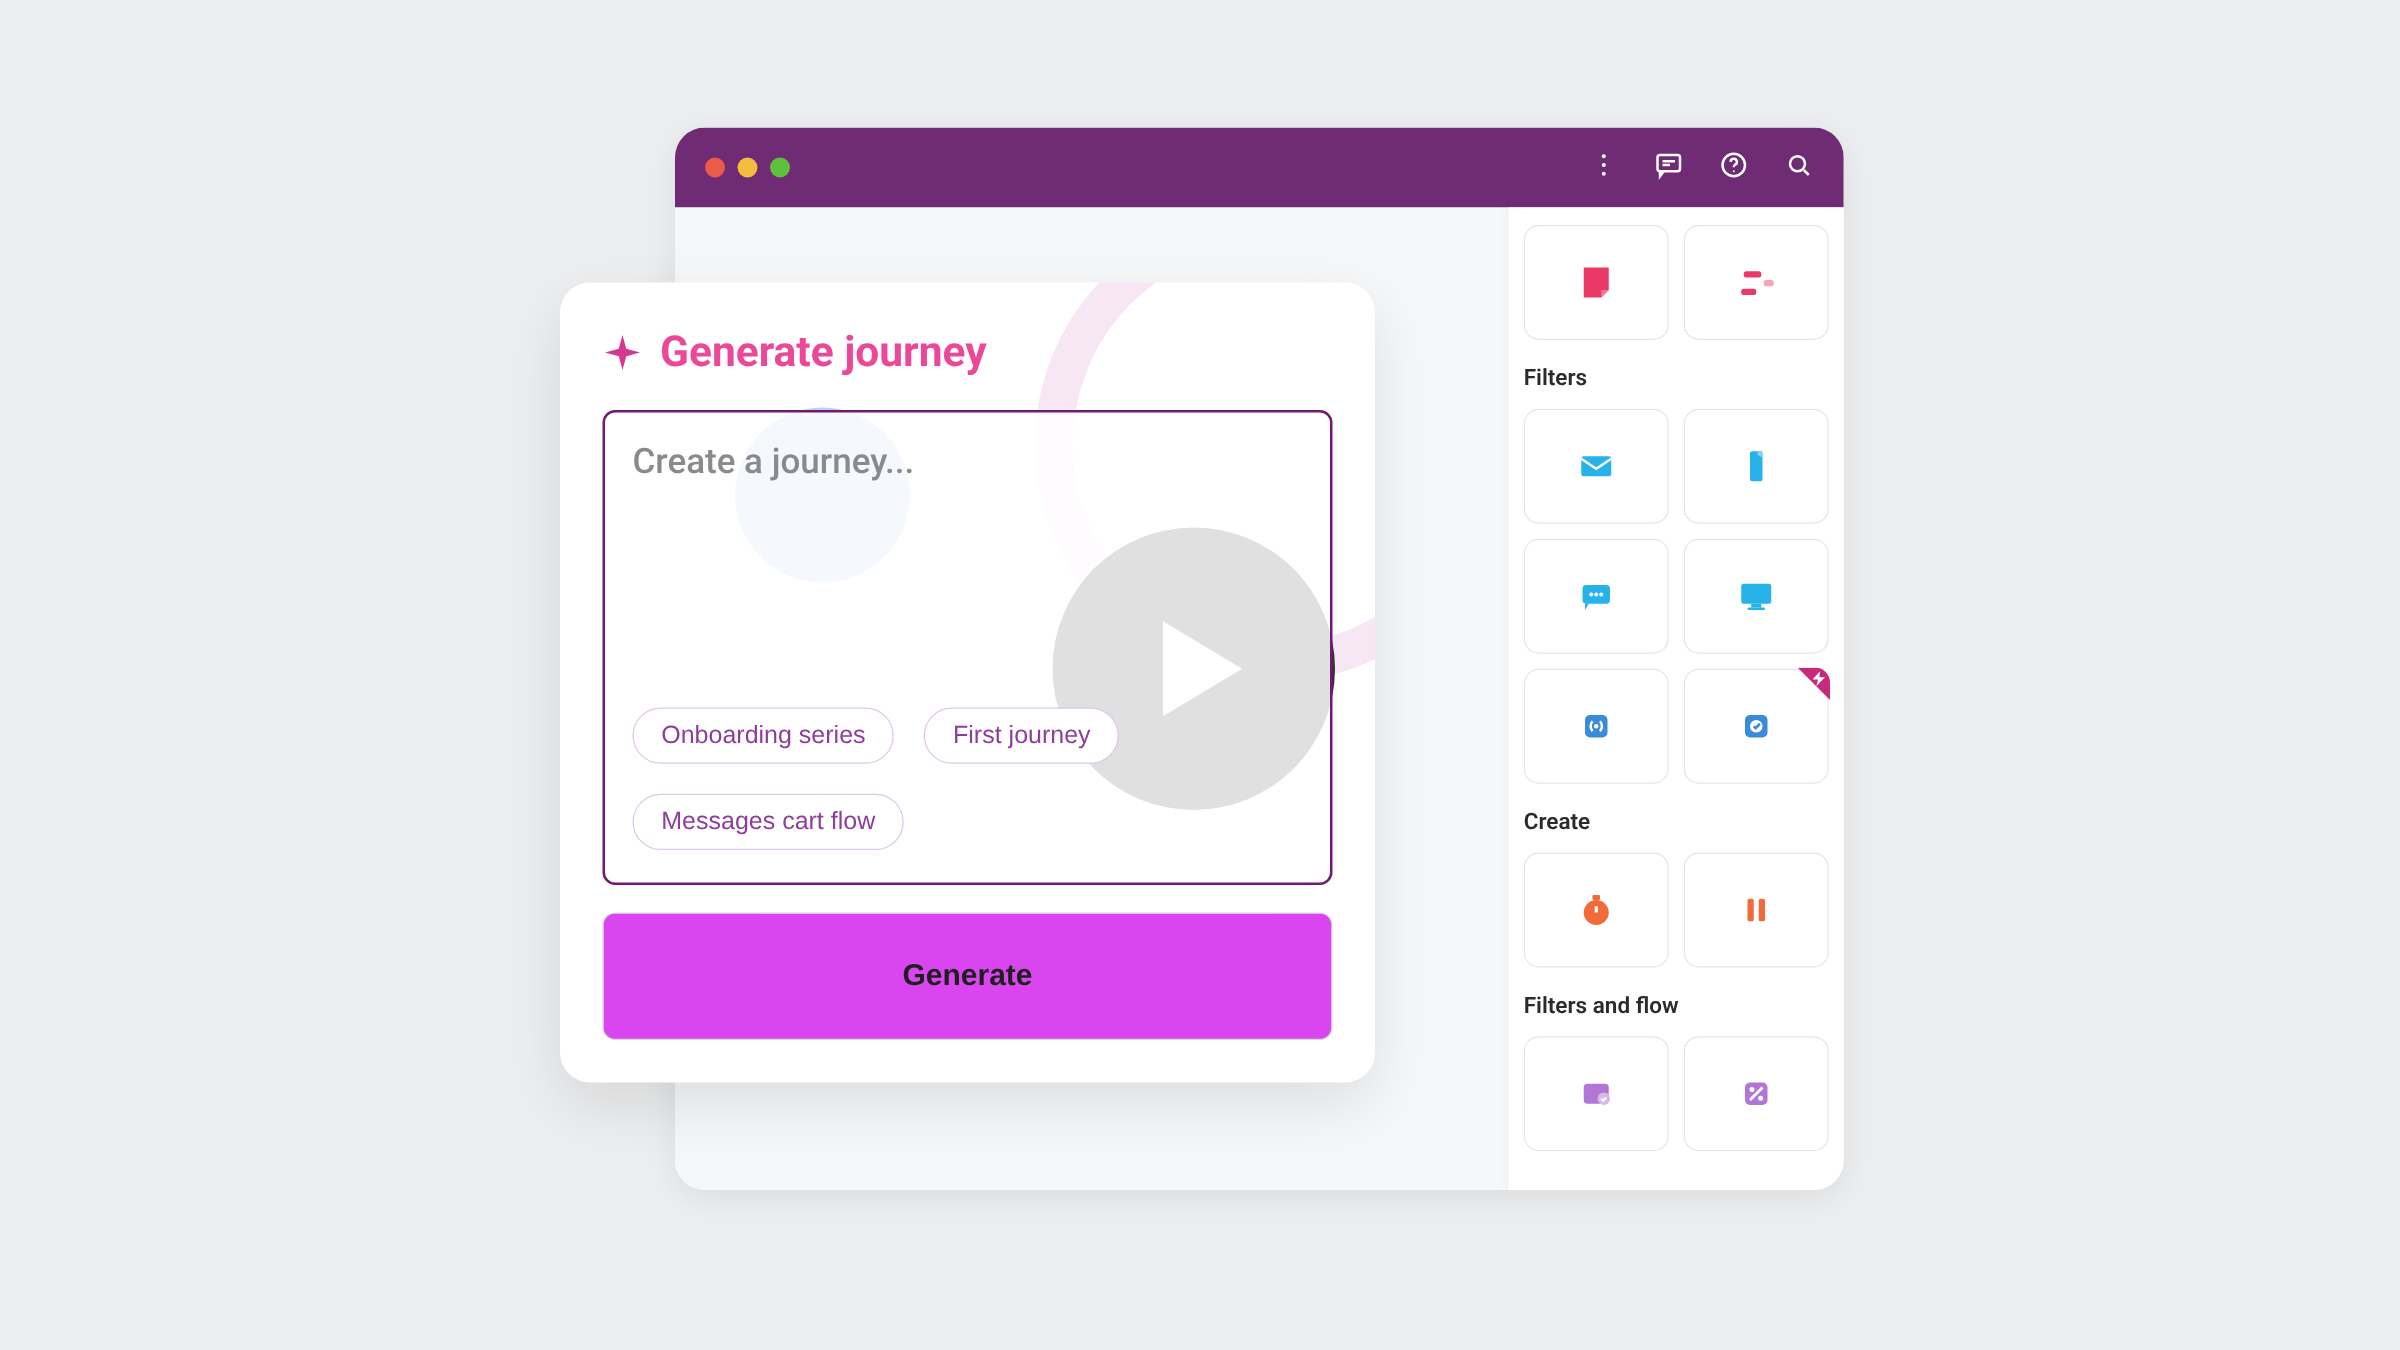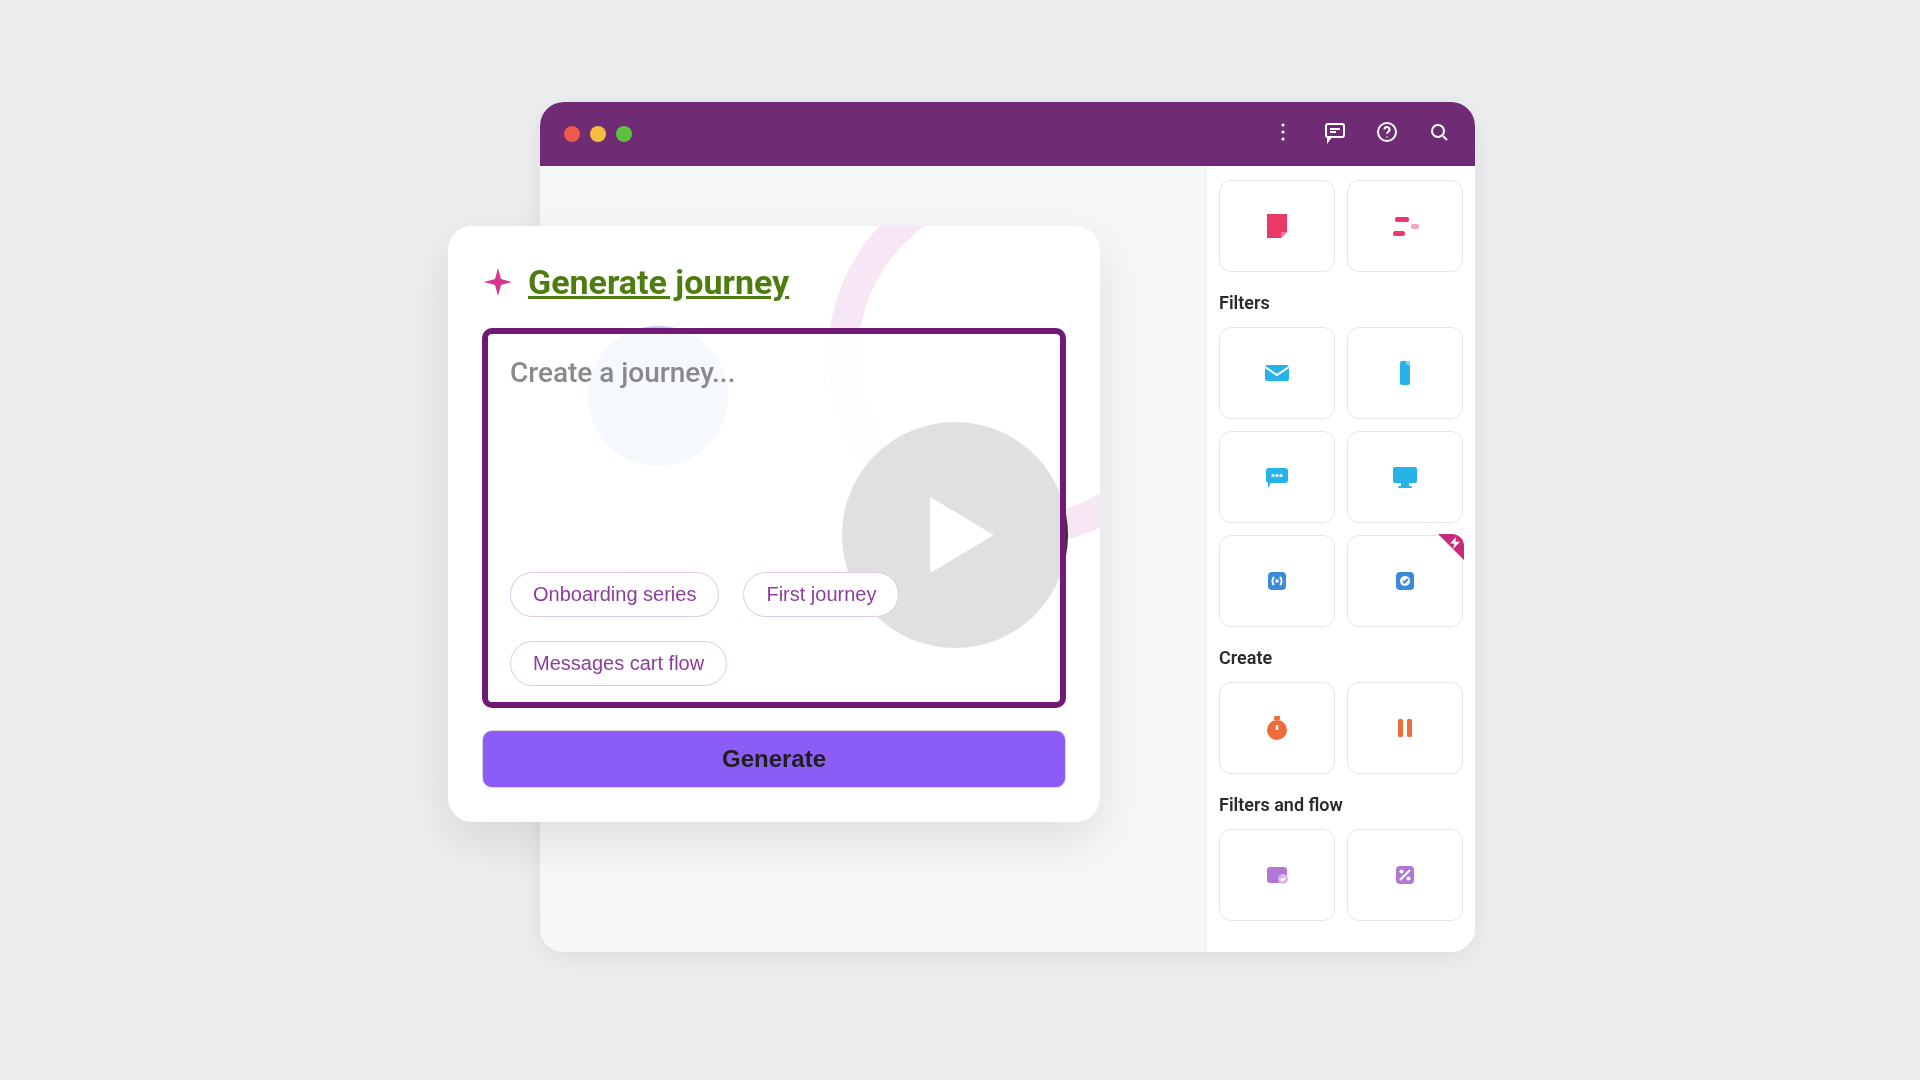--- a/index.html
+++ b/index.html
@@ -102,27 +102,27 @@
   width:380px; height:380px; border-radius:50%;
   border:30px solid #f7e6f3;
   z-index:0;
 }
 .gen-header {
   display:flex; align-items:center; gap:14px;
   position:relative; z-index:1;
 }
 .sparkle { width:32px; height:32px; }
 .gen-title {
-  font-size:34px; font-weight:700; color:#4d7c0f;text-decoration:underline;
+  font-size:34px; font-weight:700; color:#ec4899;
 }
 .prompt-box {
   margin-top:26px;
-  border:6px solid #701a75;
+  border:2px solid #701a75;
   border-radius:10px;
-  padding:22px 22px 16px;
+  padding:22px 22px 26px;
   position:relative; z-index:1;
   background:rgba(255,255,255,0.85);
   min-height:380px;
   display:flex; flex-direction:column;
 }
 .prompt-placeholder {
   color:#8a8a8e; font-size:28px; font-weight:500;
 }
 .prompt-spacer { flex:1; }
 .chips { display:flex; flex-wrap:wrap; gap:24px; }
@@ -132,23 +132,23 @@
   background:#fff;
   border-radius:999px;
   padding:10px 22px;
   font-size:20px; font-weight:500;
   cursor:pointer;
 }
 .gen-btn {
   margin-top:22px;
   width:100%;
   border:1.5px solid #d8d9dd;
-  background:#8b5cf6;
+  background:#d946ef;
   border-radius:10px;
-  padding:14px 0;
+  padding:36px 0;
   font-size:24px; font-weight:600; color:#1f1f1f;
   cursor:pointer;
   position:relative; z-index:1;
 }
 
 
 .play-btn {
   position:absolute;
   left:842px; top:422px;
   width:226px; height:226px;

